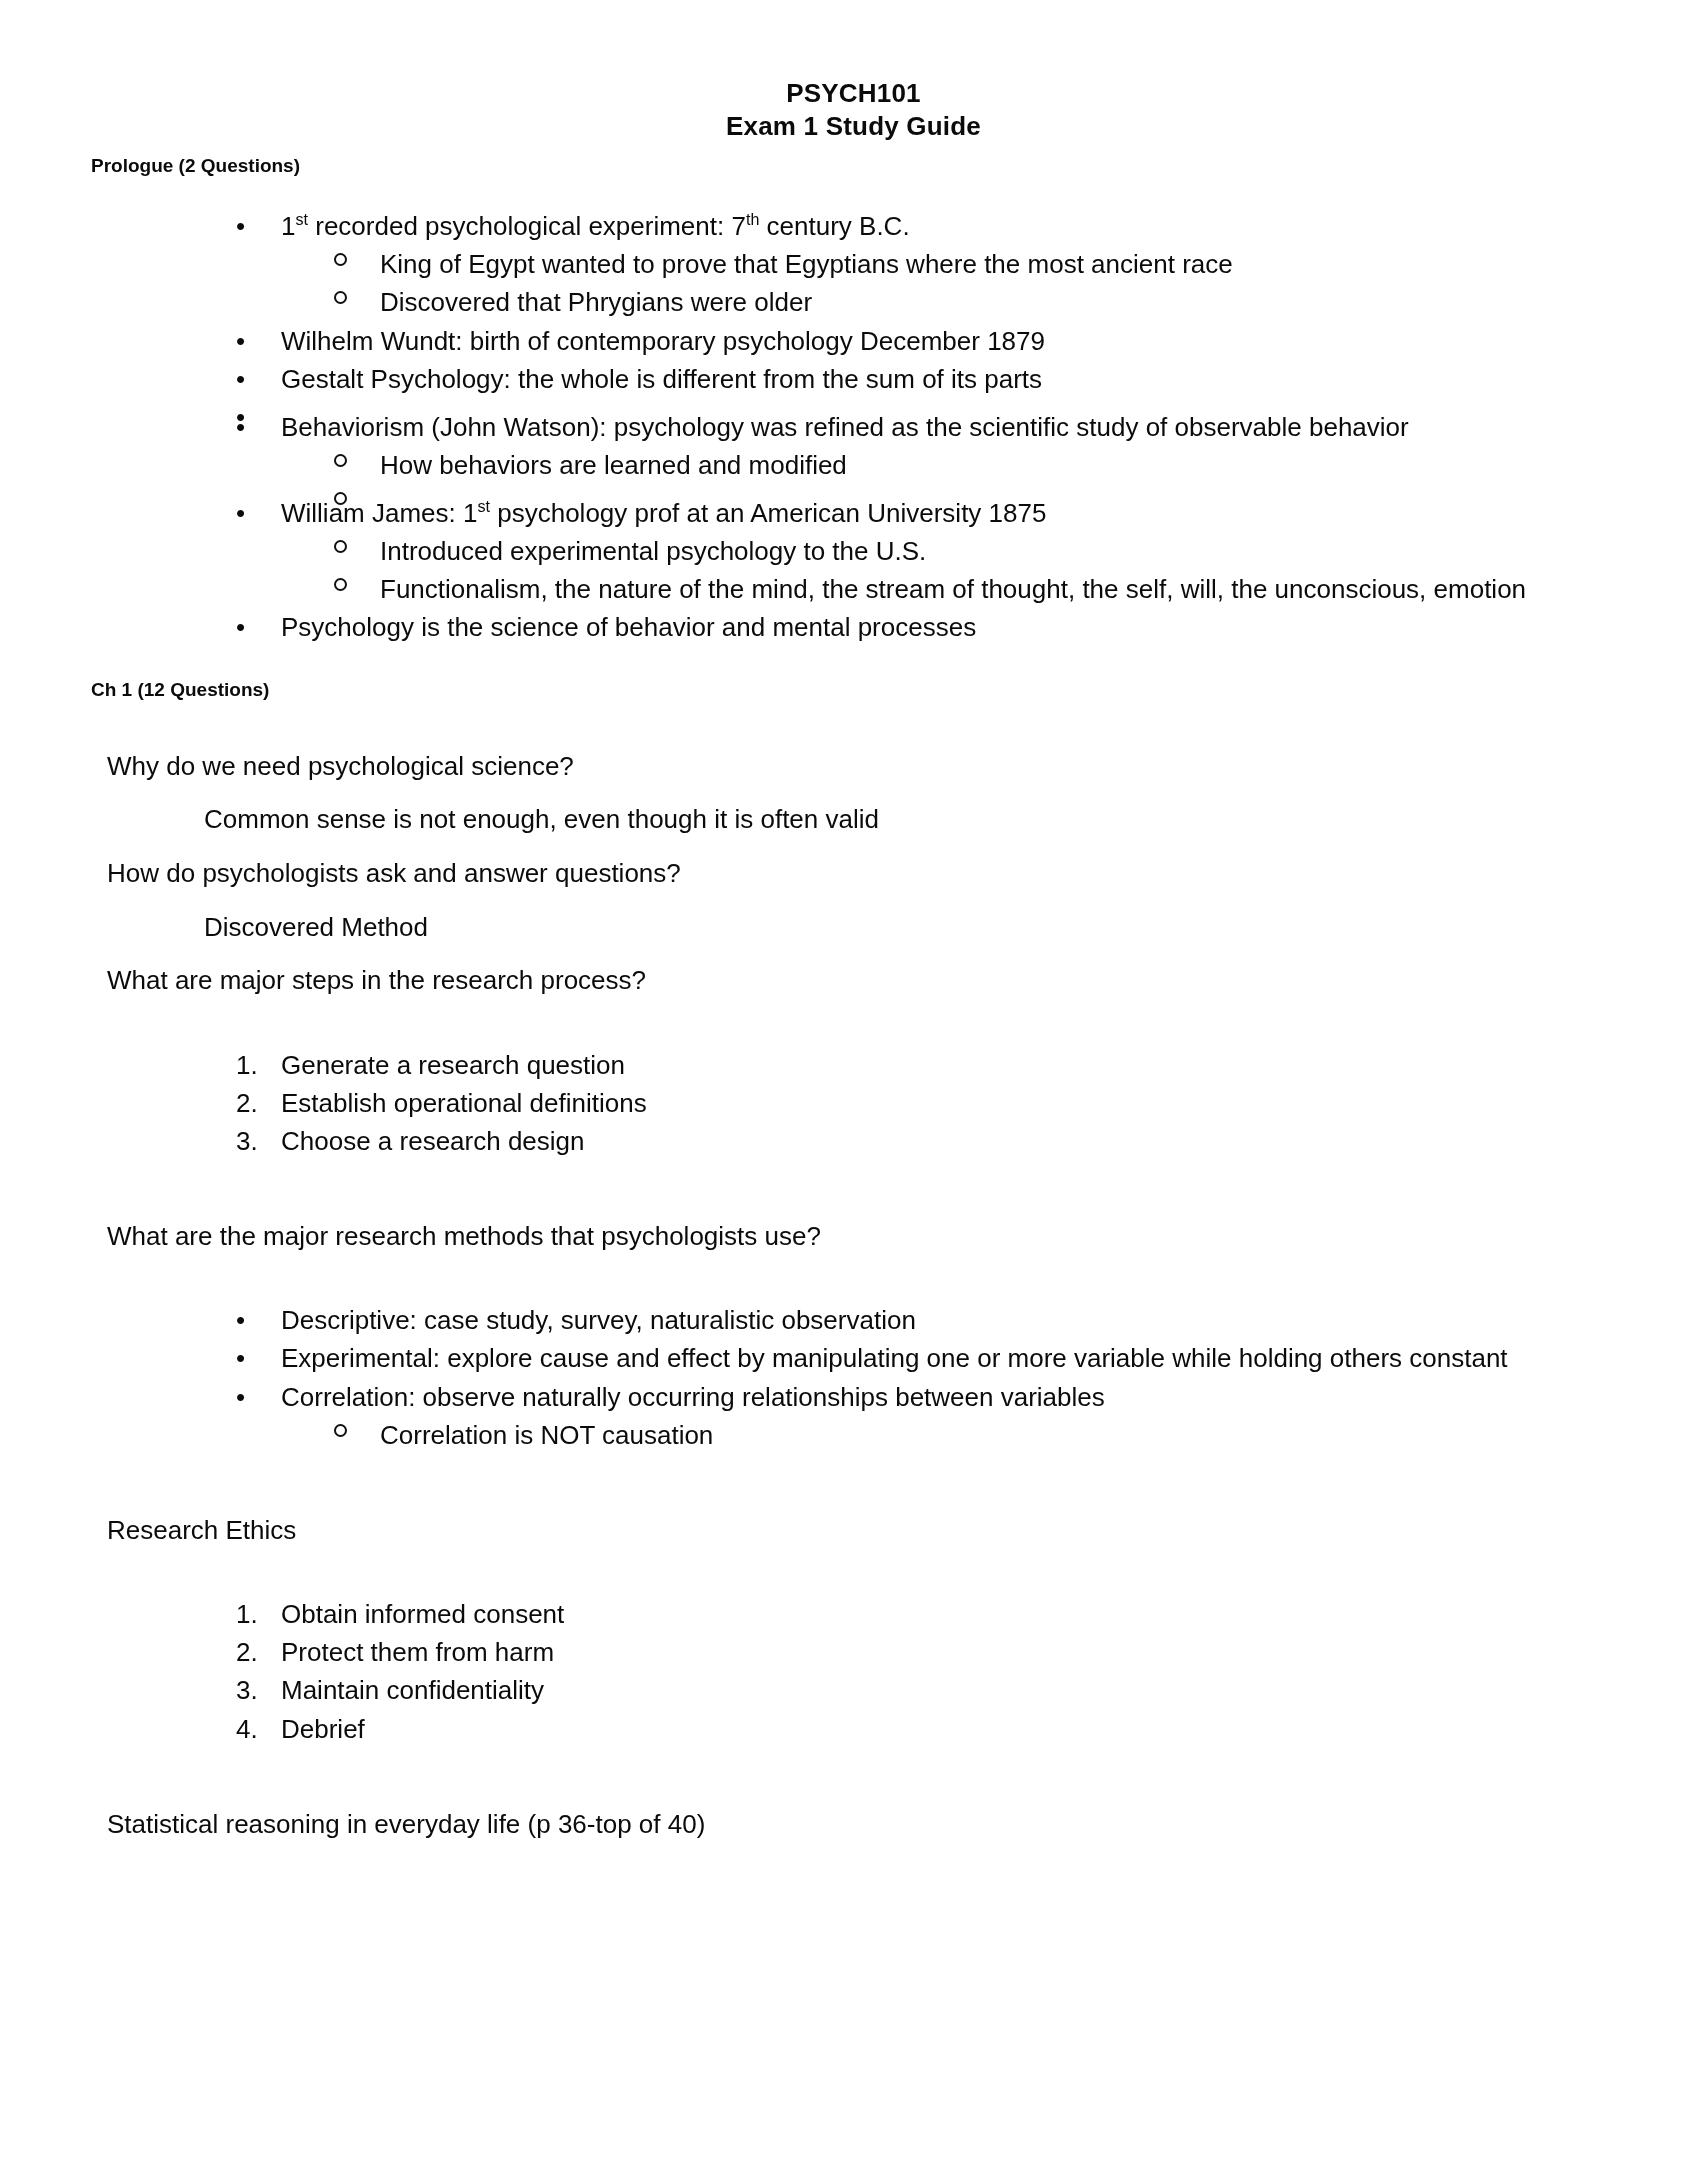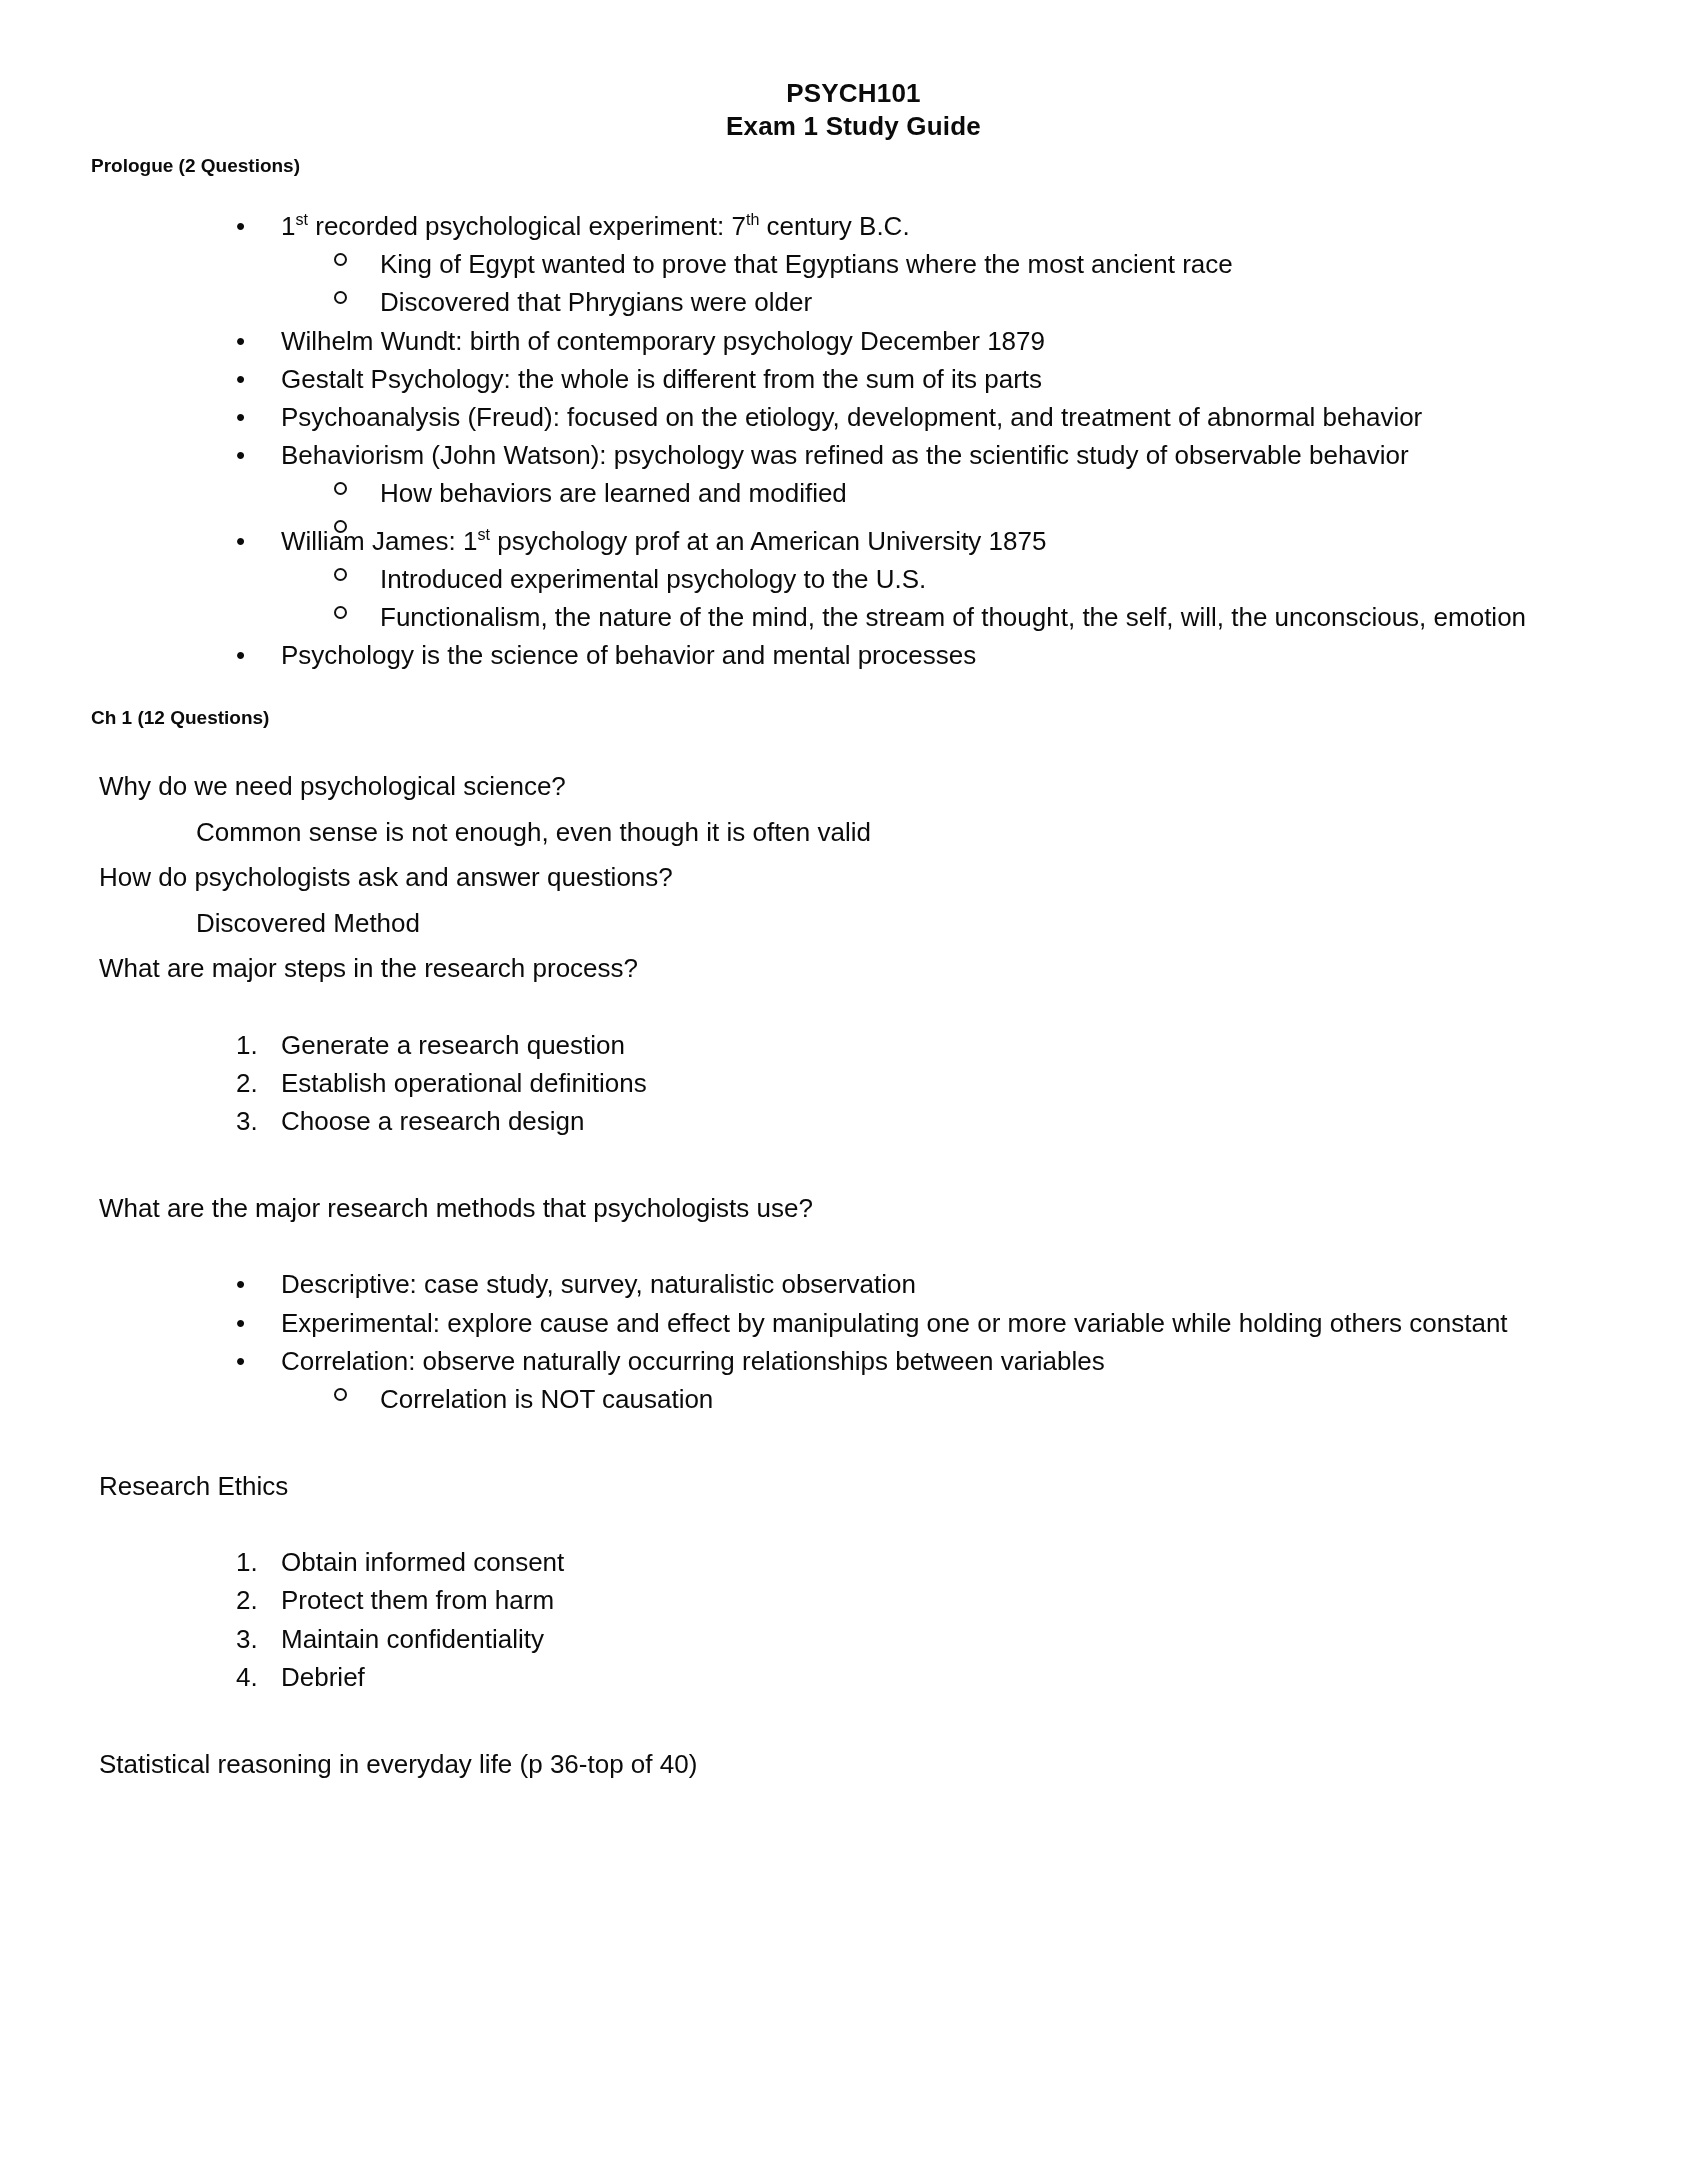--- a/index.html
+++ b/index.html
@@ -40,21 +40,21 @@
     font-size: 19px;
     line-height: 1.25;
     margin: 10px 0 0 0;
   }
   .section-heading.ch1 { margin-top: 32px; }
 
   
   .plain-line {
     font-size: 26px;
     line-height: 1.06;
-    margin: 8px;
+    margin: 16px;
     padding: 5px 0;
   }
   .plain-line.indented { padding-left: 97px; }
   .spacer-md { height: 30px; }
   .spacer-lg { height: 42px; }
 
   
   ul.lvl1, ul.lvl2, ol.num {
     margin: 0;
     padding: 0;
@@ -154,21 +154,20 @@
       <span class="txt">Wilhelm Wundt: birth of contemporary psychology December 1879</span>
     </li>
 
     <li class="bullet1">
       <span class="marker">•</span>
       <span class="txt">Gestalt Psychology: the whole is different from the sum of its parts</span>
     </li>
 
     <li class="bullet1">
       <span class="marker">•</span>
-      <span class="txt">Psychoanalysis (Freud): focused on the etiology, development, and treatment of abnormal behavior</span>
     </li>
 
     <li class="bullet1">
       <span class="marker">•</span>
       <span class="txt">Behaviorism (John Watson): psychology was refined as the scientific study of observable behavior</span>
     </li>
 
     <li class="bullet2">
       <span class="marker"></span>
       <span class="txt">How behaviors are learned and modified</span>

